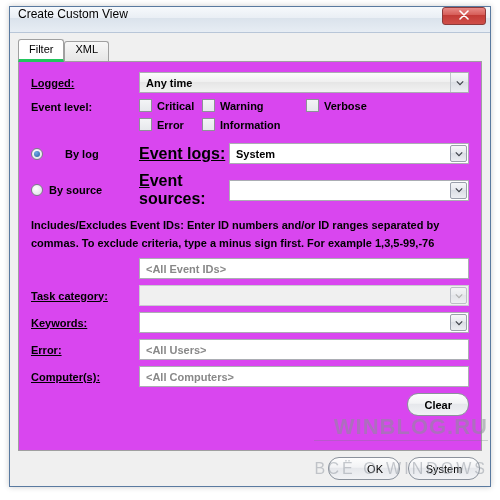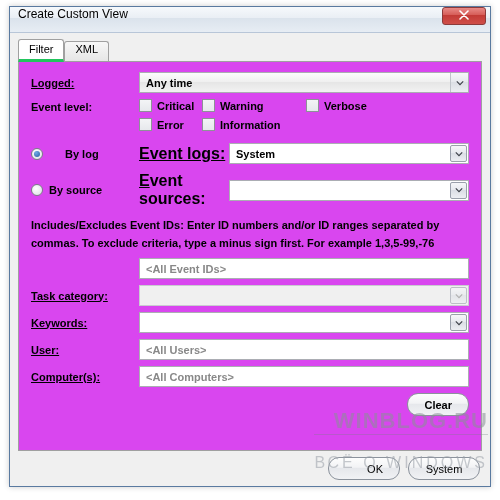--- a/index.html
+++ b/index.html
@@ -210,21 +210,21 @@
     margin-top: 4px;
   }
   .bottom-buttons {
     display:flex; justify-content:flex-end; gap:8px;
     padding: 6px 2px 0 2px;
   }
   
   .watermark {
     position: absolute;
     right: 12px;
-    bottom: 28px;
+    bottom: 22px;
     text-align: right;
     pointer-events: none;
     opacity: 0.55;
     z-index: 50;
   }
   .watermark .wm1 {
     font-family: Arial, sans-serif;
     font-size: 22px;
     font-weight: bold;
     letter-spacing: 1px;
@@ -402,21 +402,21 @@
                     <path d="M1 3 L5 7 L9 3" fill="none" stroke="#3b3f46" stroke-width="1.4"></path>
                   </svg>
               </span>
             </div>
           </div>
         </div>
       </div>
 
       <div class="row">
         <div class="lblcol">
-          <span class="underline">User:</span>
+          <span class="underline">Error:</span>
         </div>
         <div class="ctlcol">
           <div class="textbox">
             <span>&lt;All Users&gt;</span>
           </div>
         </div>
       </div>
 
       <div class="row">
         <div class="lblcol">

